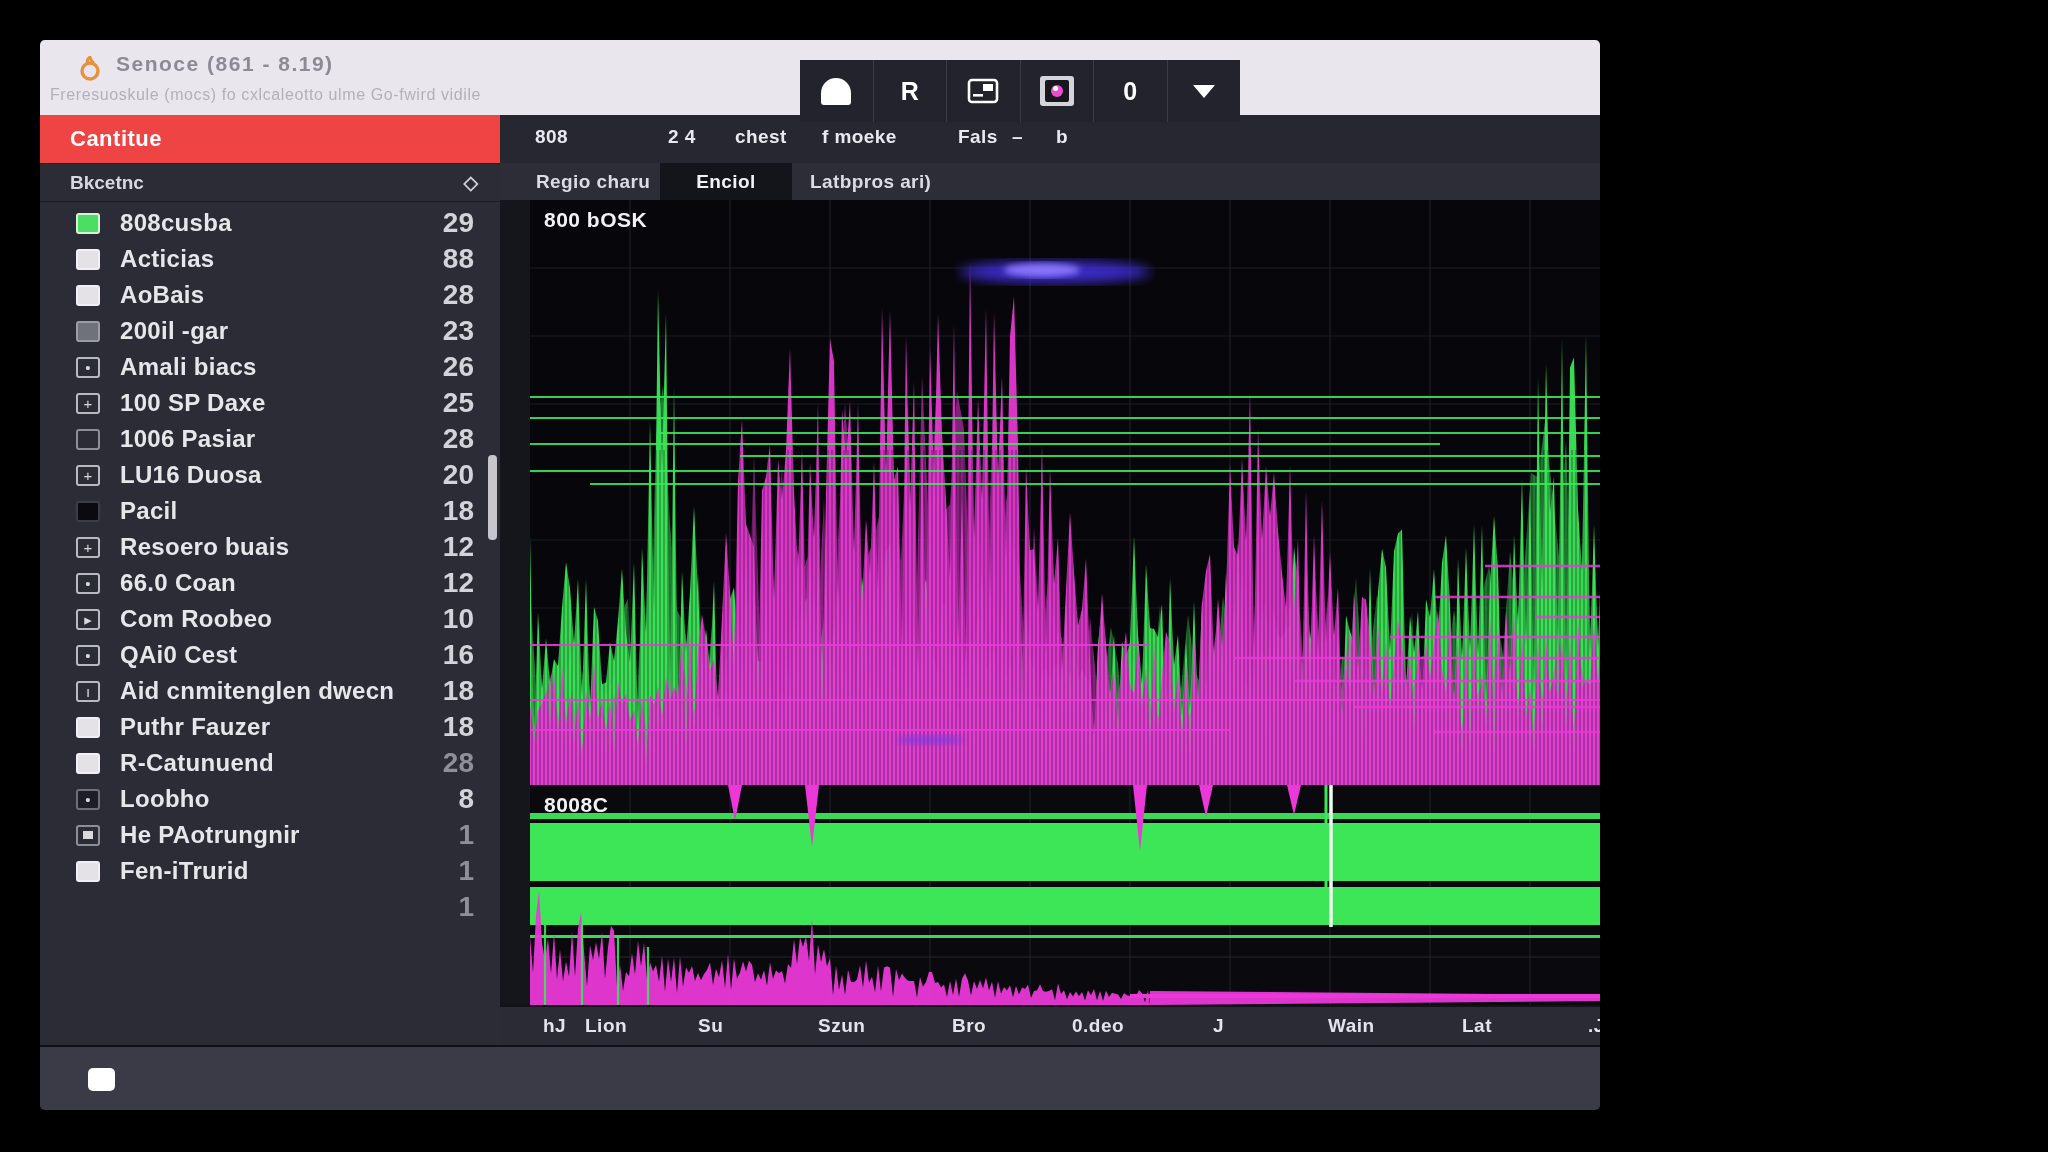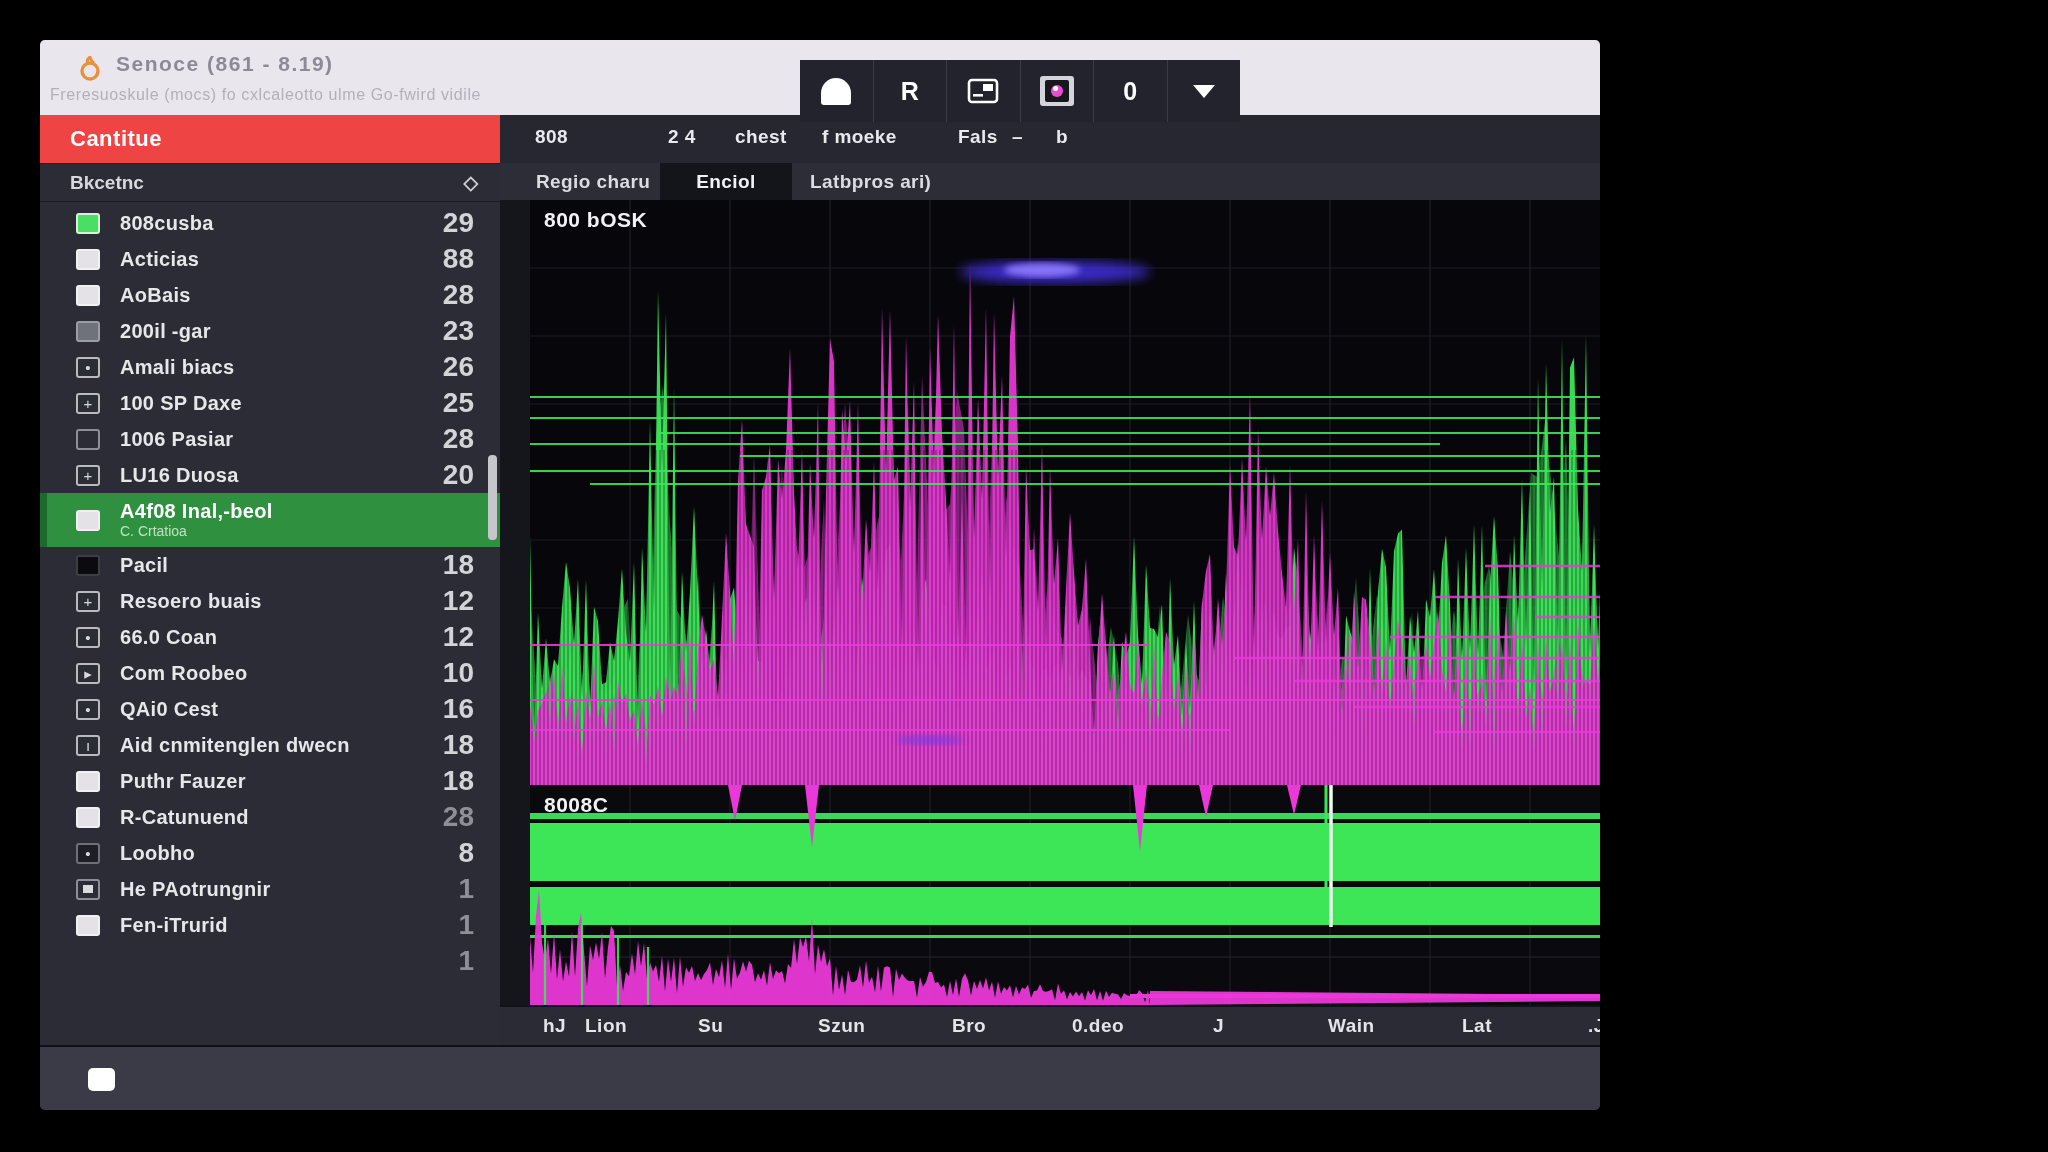--- a/index.html
+++ b/index.html
@@ -37,21 +37,21 @@
            border-right:2px solid #15161b;}
   .sb-header{height:48px;line-height:48px;padding-left:30px;font-size:22px;font-weight:700;
              color:#fdfdfe;background:#ef4444;border-bottom:1px solid #1c1d24;letter-spacing:.5px;}
   .sb-sub{height:37px;display:flex;align-items:center;justify-content:space-between;
           padding:0 22px 0 30px;font-size:19px;font-weight:600;color:#d8d8de;
           border-bottom:1px solid #1c1d24;}
   .sb-sub .dia{font-size:19px;color:#cfcfd6;}
   .sb-list{position:absolute;left:0;top:90px;width:100%;}
   .sb-row{position:relative;height:36px;display:flex;align-items:center;
           padding:0 26px 0 36px;gap:20px;box-sizing:border-box;}
-  .sb-row .lbl{flex:1;font-size:20px;font-weight:600;color:#e7e7ea;letter-spacing:.3px;
+  .sb-row .lbl{flex:1;font-size:24px;font-weight:600;color:#e7e7ea;letter-spacing:.3px;
                white-space:nowrap;overflow:hidden;}
   .sb-row .cnt{font-size:28px;font-weight:600;color:#d3d3d8;}
   .sb-row .cnt.dim{color:#8f8f97;}
   .sb-row.selected{height:54px;background:#2f9040;}
   .sb-row.selected::before{content:"";position:absolute;left:0;top:0;width:7px;height:100%;background:#1d6b2c;}
   .sb-row.selected .lbl{color:#fff;font-weight:700;}
   .sel-wrap{flex:1;display:flex;flex-direction:column;line-height:1.15;overflow:hidden;}
   .sel-sub{font-size:14px;color:#bfe3c2;font-weight:400;}
   .sw{width:24px;height:21px;border-radius:3px;border:2px solid #b9b9c0;background:#2b2d35;
       display:flex;align-items:center;justify-content:center;color:#d9d9de;
@@ -181,28 +181,20 @@
         </div>
         <div class="sb-row">
           <span class="sw sw-outline"></span>
           <span class="lbl">1006 Pasiar</span>
           <span class="cnt">28</span>
         </div>
         <div class="sb-row">
           <span class="sw sw-plus">+</span>
           <span class="lbl">LU16 Duosa</span>
           <span class="cnt">20</span>
-        </div>
-        <div class="sb-row selected">
-          <span class="sw sw-light"></span>
-          <div class="sel-wrap">
-            <span class="lbl">A4f08 Inal,-beol</span>
-            <span class="sel-sub">C. Crtatioa</span>
-          </div>
-          <span class="cnt"></span>
         </div>
         <div class="sb-row">
           <span class="sw sw-black"></span>
           <span class="lbl">Pacil</span>
           <span class="cnt">18</span>
         </div>
         <div class="sb-row">
           <span class="sw sw-plus">+</span>
           <span class="lbl">Resoero buais</span>
           <span class="cnt">12</span>

